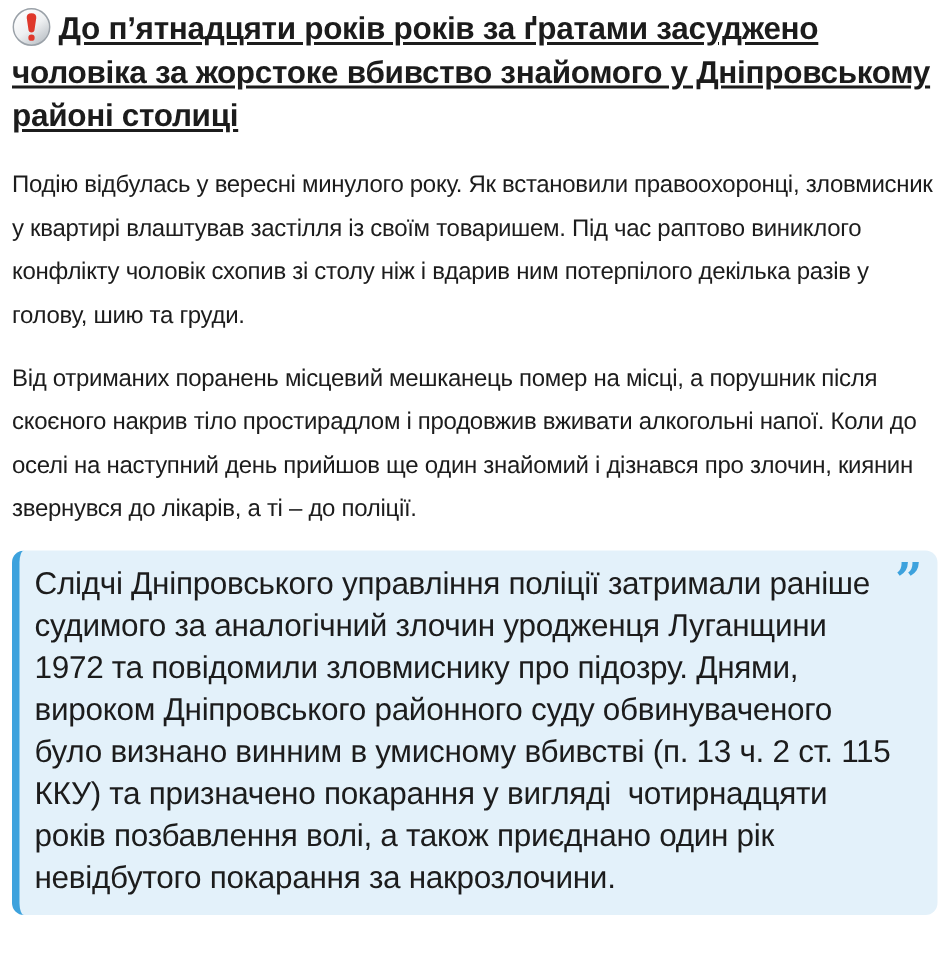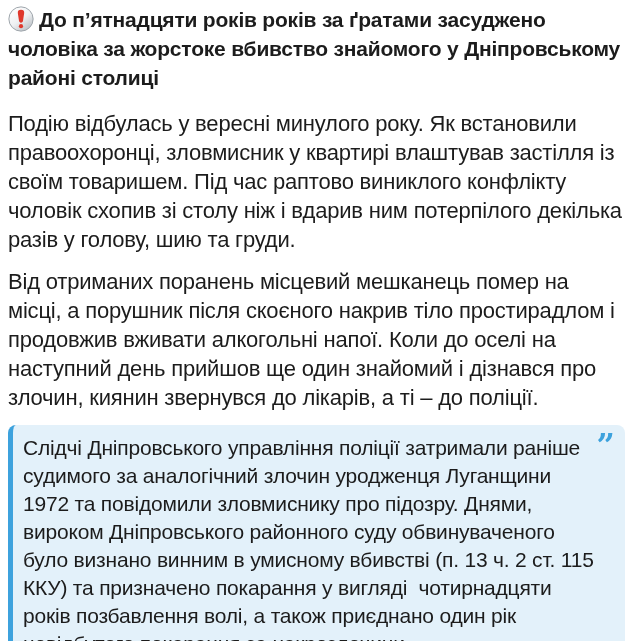--- a/index.html
+++ b/index.html
@@ -16,31 +16,32 @@
     font-family: "Liberation Sans", "DejaVu Sans", sans-serif;
     color: #1c1c1c;
     -webkit-font-smoothing: antialiased;
   }
   .post-title {
     font-size: 21px;
     line-height: 29px;
     font-weight: 700;
     margin: 0 0 17px 0;
     letter-spacing: -0.2px;
+    text-decoration: underline;
   }
   .emoji {
     display: inline-block;
     width: 26px;
     height: 26px;
     vertical-align: -5px;
     margin-right: 5px;
   }
   .emoji svg { display: block; }
   p.body-par {
-    font-size: 22px;
+    font-size: 16px;
     line-height: 29px;
     margin: 0 0 13px 0;
     letter-spacing: -0.2px;
   }
   blockquote.quote-block {
     position: relative;
     margin: 0;
     background: #e3f1fa;
     border-left: 5px solid #3da2dd;
     border-radius: 8px;

